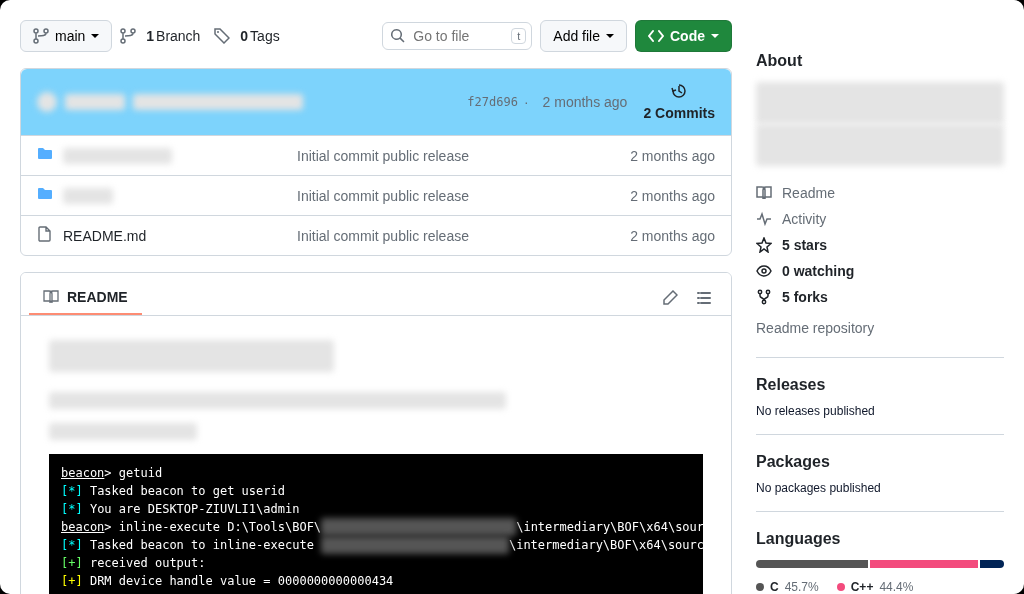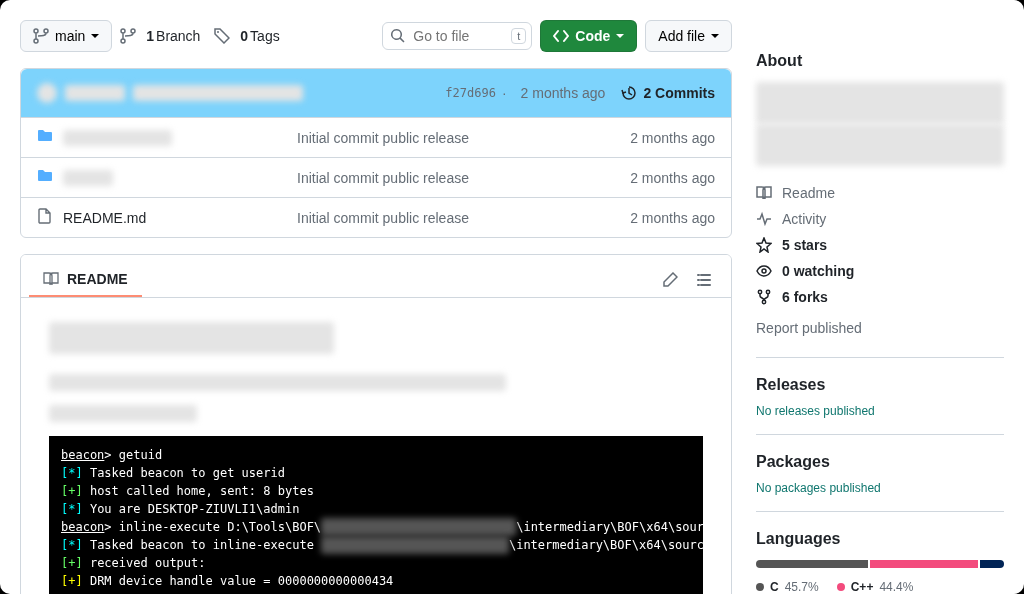--- a/index.html
+++ b/index.html
@@ -29,21 +29,21 @@
   .filebox-header .left { display: flex; align-items: center; gap: 8px; flex: 1; min-width: 0; }
   .redact { display: inline-block; background: #e4e4e4; color: transparent; filter: blur(3px); border-radius: 3px; user-select: none; }
   .file-row { display: flex; align-items: center; padding: 10px 16px; border-bottom: 1px solid #d0d7de; font-size: 14px; }
   .file-row:last-child { border-bottom: none; }
   .file-row .name { width: 260px; display: flex; align-items: center; gap: 10px; }
   .file-row .msg { flex: 1; color: #656d76; }
   .file-row .when { color: #656d76; text-align: right; width: 120px; }
   .dir-icon { width: 16px; height: 16px; fill: #54aeff; }
   .file-icon { width: 16px; height: 16px; fill: #656d76; }
   .commit-link { font-family: ui-monospace, SFMono-Regular, Menlo, monospace; font-size: 12px; color: #656d76; }
-  .commits-link { display: inline-flex; align-items: center; gap: 6px; font-weight: 600; color: #1f2328; }
+  .commits-link { display: inline-flex; align-items: center; gap: 6px; font-weight: 600; color: #1f2328; flex-direction: column; }
   .hist-icon { width: 16px; height: 16px; fill: none; stroke: #1f2328; stroke-width: 1.5; }
 
   
   .readme-box { border: 1px solid #d0d7de; border-radius: 6px; overflow: hidden; height: 360px; }
   .readme-tabs { display: flex; align-items: center; padding: 8px 8px 0 8px; border-bottom: 1px solid #d0d7de; background: #fff; }
   .readme-tab { display: inline-flex; align-items: center; gap: 8px; padding: 8px 14px; font-weight: 600; border-bottom: 2px solid #fd8c73; }
   .readme-tab svg { width: 16px; height: 16px; fill: #656d76; }
   .readme-actions { margin-left: auto; display: flex; gap: 4px; padding-right: 4px; }
   .icon-btn { width: 30px; height: 30px; display: inline-flex; align-items: center; justify-content: center; color: #656d76; cursor: pointer; border-radius: 6px; }
   .icon-btn svg { width: 16px; height: 16px; fill: currentColor; }
@@ -62,21 +62,21 @@
   
   .side h3 { font-size: 16px; font-weight: 600; margin-bottom: 12px; margin-top: 32px; }
   .side h4 { font-size: 16px; font-weight: 600; margin: 18px 0 10px 0; }
   .about-desc { font-size: 15px; color: #1f2328; margin-bottom: 14px; line-height: 1.4; }
   .side-list { list-style: none; }
   .side-list li { display: flex; align-items: center; gap: 10px; padding: 5px 0; color: #656d76; font-size: 14px; cursor: pointer; }
   .side-list li svg { width: 16px; height: 16px; fill: none; stroke: #656d76; stroke-width: 1.5; }
   .side-list li.strong { font-weight: 600; color: #1f2328; }
   .side-list li.strong svg { stroke: #1f2328; }
   .side hr { border: none; border-top: 1px solid #d0d7de; margin: 16px 0; }
-  .muted { color: #0f766e; font-size: 12px; }
+  .muted { color: #0f172a; font-size: 12px; }
 
   .lang-bar { display: flex; height: 8px; border-radius: 4px; overflow: hidden; margin: 12px 0; gap: 2px; }
   .lang-seg { height: 100%; }
   .lang-list { display: flex; flex-wrap: wrap; gap: 10px 18px; font-size: 12px; }
   .lang-item { display: inline-flex; align-items: center; gap: 6px; }
   .dot { width: 8px; height: 8px; border-radius: 50%; display: inline-block; }
   .pct { color: #656d76; text-align: right; }
 </style>
 </head>
 <body>
@@ -109,29 +109,29 @@
           </a>
         </div>
         <div class="spacer"></div>
         <div class="search-wrap">
           <svg class="search-icon" viewBox="0 0 16 16">
               <path d="M6.5 1a5.5 5.5 0 014.38 8.82l3.65 3.65-1.06 1.06-3.65-3.65A5.5 5.5 0 116.5 1zm0 1.5a4 4 0 100 8 4 4 0 000-8z"></path>
             </svg>
           <input class="search-input" placeholder="Go to file" style="">
           <span class="kbd">t</span>
         </div>
+        <button class="btn">
+          <span>Add file</span>
+          <span class="caret"></span>
+        </button>
         <button class="btn primary">
           <svg width="16" height="16" viewBox="0 0 16 16" fill="#fff">
               <path d="M5 3L1 8l4 5M11 3l4 5-4 5" stroke="#fff" fill="none" stroke-width="2" stroke-linecap="round"></path>
             </svg>
           <span>Code</span>
-          <span class="caret"></span>
-        </button>
-        <button class="btn">
-          <span>Add file</span>
           <span class="caret"></span>
         </button>
       </div>
 
       <div class="filebox">
         <div class="filebox-header">
           <div class="left">
             <span class="redact" style="width:20px;height:20px;border-radius:50%">.</span>
             <strong class="redact">██████</strong>
             <span class="redact">████ ████ ████ ████</span>
@@ -203,21 +203,20 @@
             </span>
           </div>
         </div>
         <div class="readme-body">
           <h1><span class="redact">CVE-2024-35250-BOF</span></h1>
           <p><span class="redact">C████████ ████████████████████ ██. ██████████.</span></p>
           <p><span class="redact">(█████████████)</span></p>
           <div class="terminal" id="terminal">
               <div class="row"><span class="tu">beacon</span><span class="">&gt; getuid</span></div>
               <div class="row"><span class="tc">[*] </span><span class="">Tasked beacon to get userid</span></div>
-              <div class="row"><span class="tg">[+] </span><span class="">host called home, sent: 8 bytes</span></div>
               <div class="row"><span class="tc">[*] </span><span class="">You are DESKTOP-ZIUVLI1\admin</span></div>
               <div class="row"><span class="tu">beacon</span><span class="">&gt; inline-execute D:\Tools\BOF\</span><span class="redact" style="color: rgb(85, 85, 85); background: rgb(85, 85, 85);">███████████████████████████</span><span class="">\intermediary\BOF\x64\source.obj</span></div>
               <div class="row"><span class="tc">[*] </span><span class="">Tasked beacon to inline-execute </span><span class="redact" style="color: rgb(85, 85, 85); background: rgb(85, 85, 85);">██████████████████████████</span><span class="">\intermediary\BOF\x64\source.obj</span></div>
               <div class="row"><span class="tg">[+] </span><span class="">received output:</span></div>
               <div class="row"><span class="ty">[+] </span><span class="">DRM device handle value = 0000000000000434</span></div>
             </div>
         </div>
       </div>
 
     </div>
@@ -254,24 +253,24 @@
             </svg>
           <span>0 watching</span>
         </li>
         <li class="strong">
           <svg viewBox="0 0 16 16">
               <circle cx="4" cy="3" r="1.7"></circle>
               <circle cx="12" cy="3" r="1.7"></circle>
               <circle cx="8" cy="13" r="1.7"></circle>
               <path d="M4 5v2c0 2 4 2 4 4M12 5v2c0 2-4 2-4 4"></path>
             </svg>
-          <span>6 forks</span>
+          <span>5 forks</span>
         </li>
         <li style="padding-top:10px">
-          <span>Report published</span>
+          <span>Readme repository</span>
         </li>
       </ul>
       <hr>
       <h4>Releases</h4>
       <p class="muted">No releases published</p>
       <hr>
       <h4>Packages</h4>
       <p class="muted">No packages published</p>
       <hr>
       <h4>Languages</h4>

